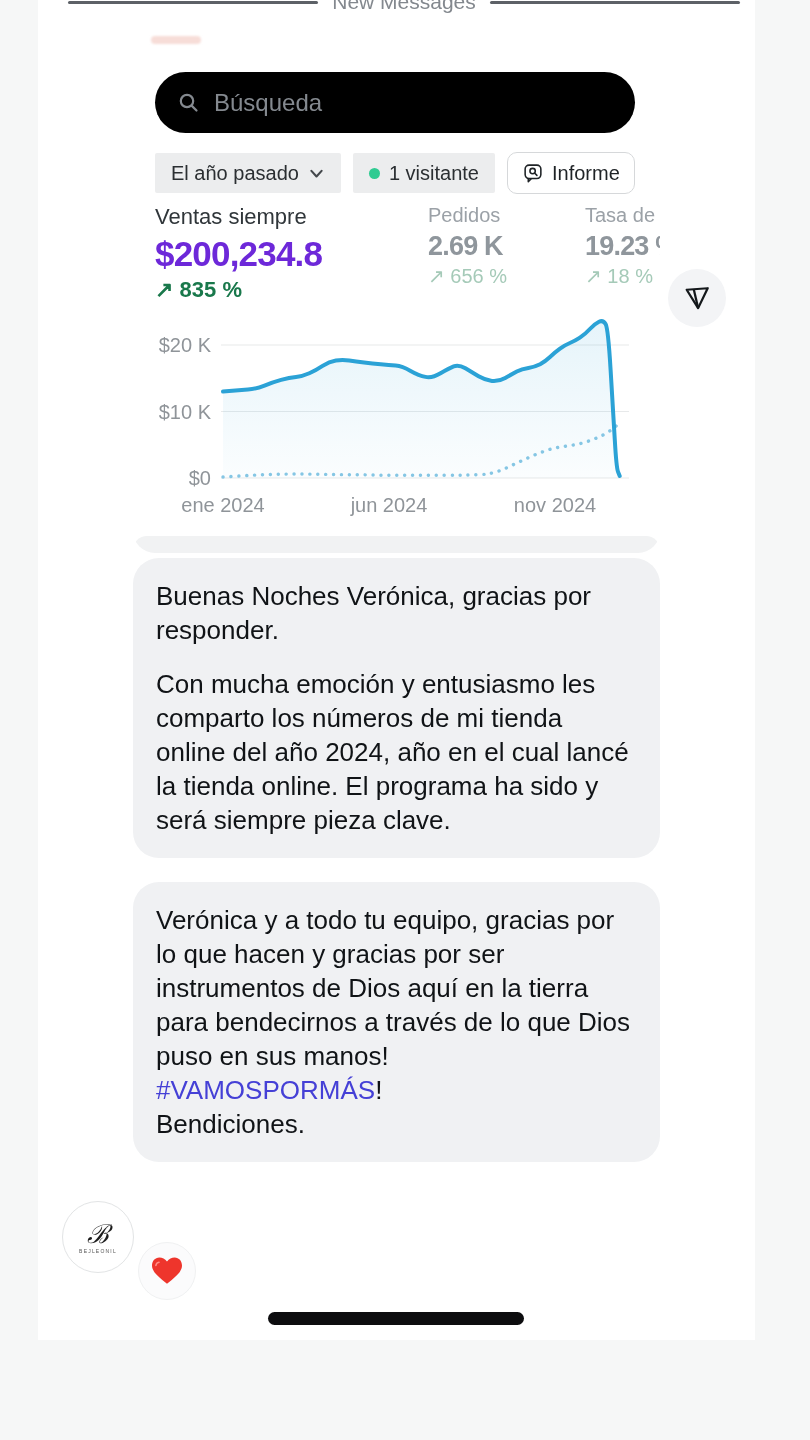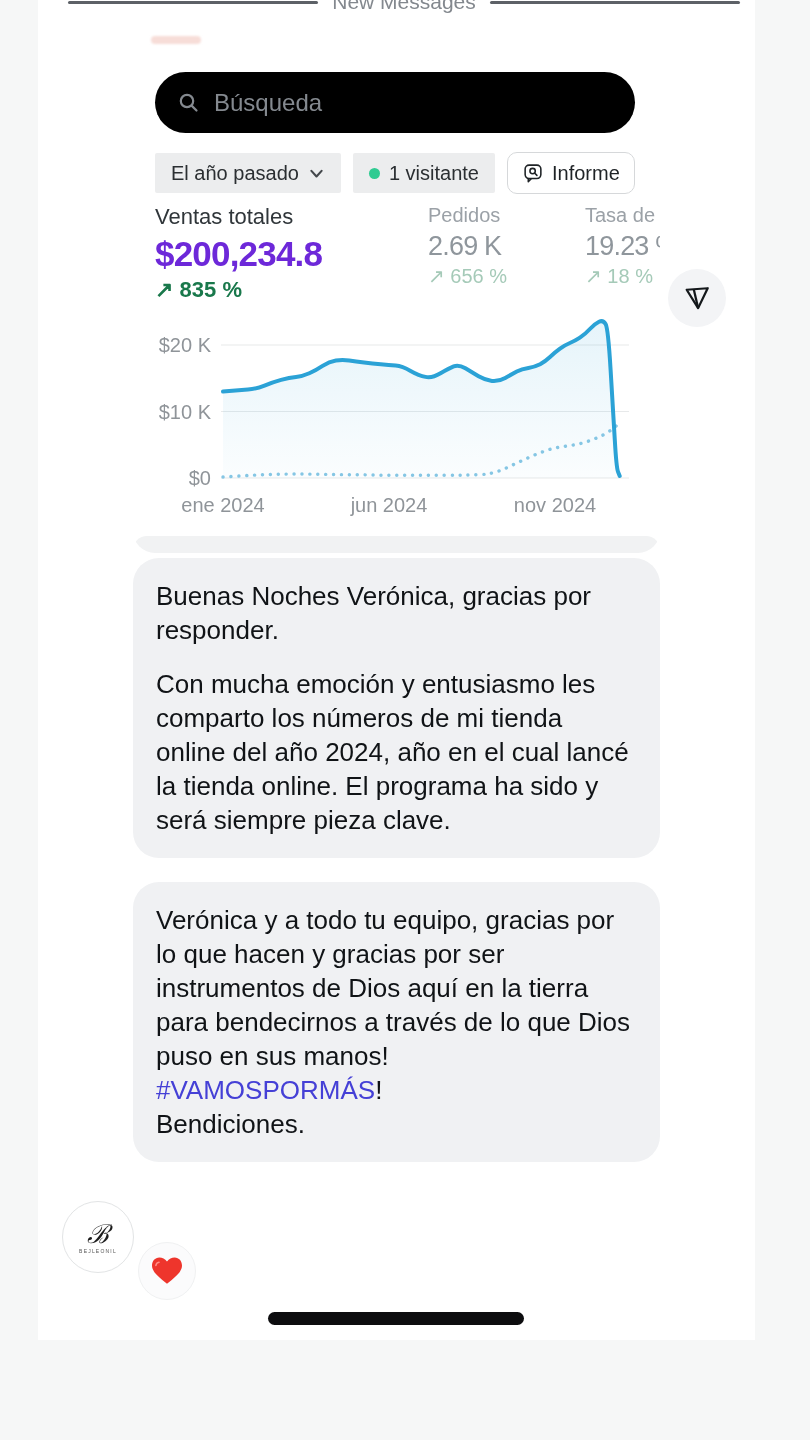--- a/index.html
+++ b/index.html
@@ -37,21 +37,21 @@
   .report-btn{margin-left:auto;background:#fff;border:1.5px solid #d6d8da;border-radius:10px;height:42px;display:flex;align-items:center;gap:8px;padding:0 14px;font-size:20px;color:#1f2326;box-sizing:border-box;white-space:nowrap;}
 
   .metrics{position:absolute;left:22px;top:174px;right:0;display:flex;}
   .m1{width:273px;}
   .m2{width:157px;}
   .m3{flex:1;overflow:hidden;white-space:nowrap;}
   .m-label{font-size:22px;font-weight:500;color:#30363a;margin-bottom:5px;}
   .m-value{font-size:35px;font-weight:700;color:#6d28d9;letter-spacing:-0.8px;line-height:38px;}
   .m-delta{font-size:22px;font-weight:600;color:var(--positive-green);margin-top:4px;}
   .sec .m-label{font-size:20px;font-weight:400;color:#9ba1a7;margin-bottom:4px;}
-  .sec .m-value{font-size:27px;font-weight:400;color:#8f969c;line-height:30px;}
+  .sec .m-value{font-size:27px;font-weight:700;color:#8f969c;line-height:30px;}
   .sec .m-delta{font-size:20px;font-weight:500;color:var(--faded-green);margin-top:3px;}
 
   #chart{position:absolute;left:0;top:285px;}
   .grid{stroke:#e7e9ea;stroke-width:1.2;}
   .ylab{fill:#8f9499;font-size:20px;text-anchor:end;font-family:"Liberation Sans",sans-serif;}
   .xlab{fill:#8f9499;font-size:20px;font-family:"Liberation Sans",sans-serif;}
   .line-solid{fill:none;stroke:var(--accent-blue);stroke-width:4;stroke-linecap:round;stroke-linejoin:round;}
   .line-dotted{fill:none;stroke:var(--dotted-blue);stroke-width:3.4;stroke-dasharray:0.1 7.8;stroke-linecap:round;}
   .sliver{position:absolute;left:0;right:0;bottom:0;height:17px;background:#f1f2f3;border-radius:14px 14px 0 0;}
 
@@ -117,21 +117,21 @@
           <path d="M8 21 L8 25 L12 21" fill="none" stroke="#1f2326" stroke-width="2" stroke-linejoin="round"></path>
           <circle cx="13.5" cy="11.5" r="3.4" fill="none" stroke="#1f2326" stroke-width="2"></circle>
           <line x1="16" y1="14" x2="19" y2="17" stroke="#1f2326" stroke-width="2" stroke-linecap="round"></line>
         </svg>
         <span>Informe</span>
       </div>
     </div>
 
     <div class="metrics">
       <div class="m1">
-        <div class="m-label">Ventas totales</div>
+        <div class="m-label">Ventas siempre</div>
         <div class="m-value">$200,234.8</div>
         <div class="m-delta"><span>↗</span> <span>835 %</span></div>
       </div>
       <div class="m2 sec">
         <div class="m-label">Pedidos</div>
         <div class="m-value">2.69 K</div>
         <div class="m-delta"><span>↗</span> <span>656 %</span></div>
       </div>
       <div class="m3 sec">
         <div class="m-label">Tasa de c</div>

